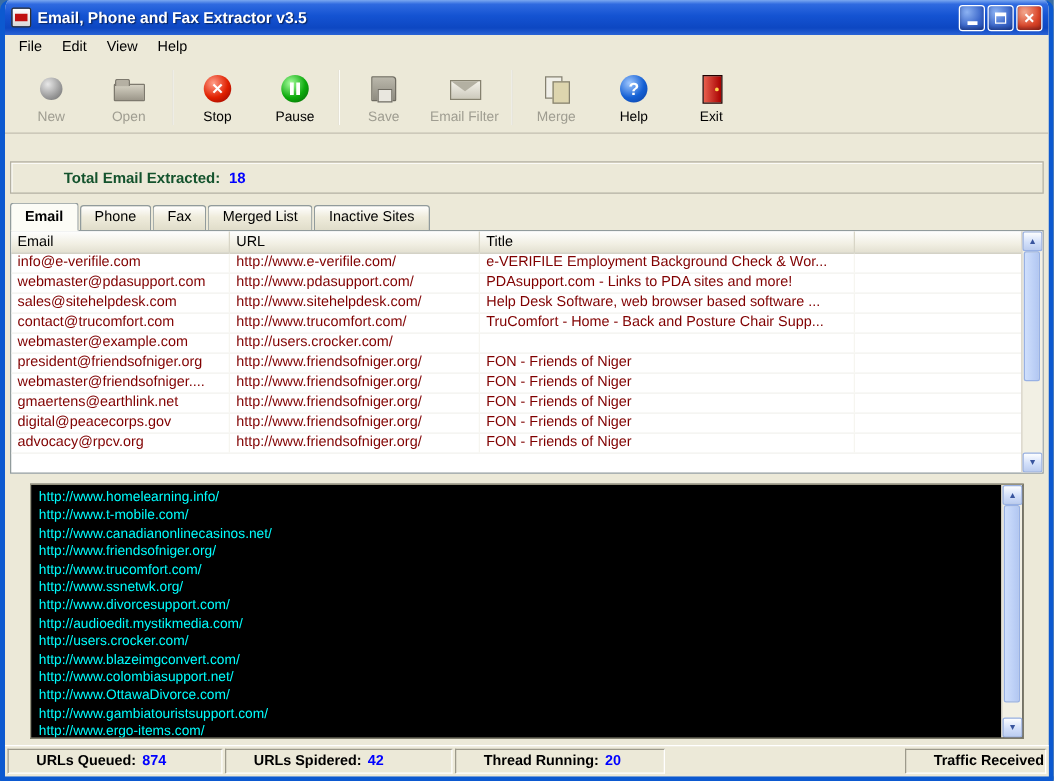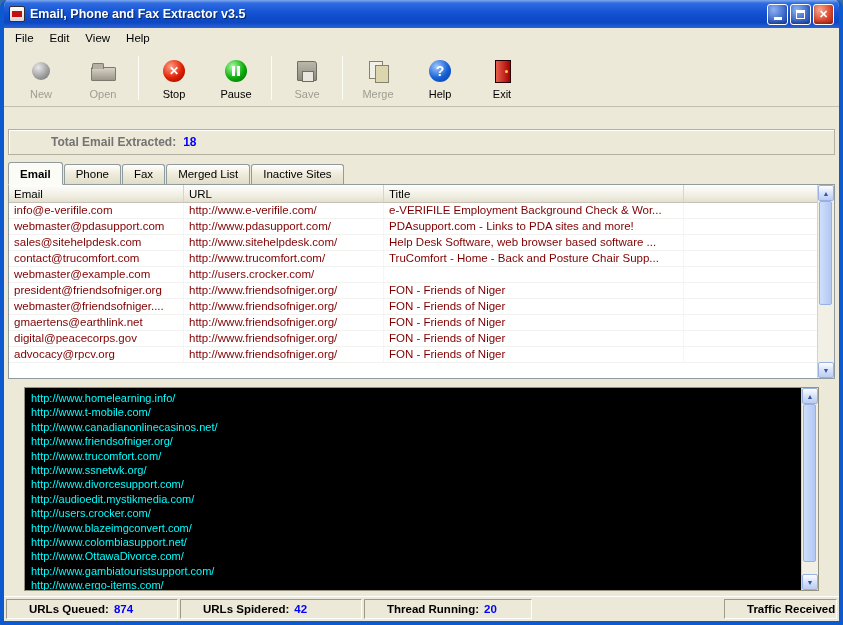--- a/index.html
+++ b/index.html
@@ -144,21 +144,21 @@
   }
   
   .summary-panel {
     height:26px; flex:none;
     margin:22px 4px 6px;
     border:1px solid #b3b0a2;
     box-shadow:inset 0 1px 0 #fff, inset 1px 0 0 #fff;
     display:flex; align-items:center; gap:7px;
     padding-left:42px; font-size:12px;
   }
-  .summary-label { font-weight:bold; color:#737373; }
+  .summary-label { font-weight:bold; color:#14532d; }
   .summary-value { font-weight:bold; color:var(--value-blue,#0000ff); }
   
   .tab-strip { height:23px; flex:none; margin:0 4px; display:flex; align-items:flex-end; position:relative; z-index:2; }
   .tab {
     height:20px; padding:3px 11px 0; margin-right:1px;
     background:linear-gradient(#ffffff,#efecdc 45%,#e0ddca);
     border:1px solid #919b9c; border-bottom:none;
     border-radius:3px 3px 0 0;
     color:#000; white-space:nowrap;
   }
@@ -277,20 +277,24 @@
         <div class="tb-label">Stop</div>
       </div>
       <div class="tb-btn">
         <div class="tb-icon pause-icon"></div>
         <div class="tb-label">Pause</div>
       </div>
       <div class="tb-sep"></div>
       <div class="tb-btn disabled">
         <div class="tb-icon save-icon"></div>
         <div class="tb-label">Save</div>
+      </div>
+      <div class="tb-btn disabled">
+        <div class="tb-icon email-filter-icon"></div>
+        <div class="tb-label">Email Filter</div>
       </div>
       <div class="tb-sep"></div>
       <div class="tb-btn disabled">
         <div class="tb-icon merge-icon"></div>
         <div class="tb-label">Merge</div>
       </div>
       <div class="tb-btn">
         <div class="tb-icon help-icon"></div>
         <div class="tb-label">Help</div>
       </div>

